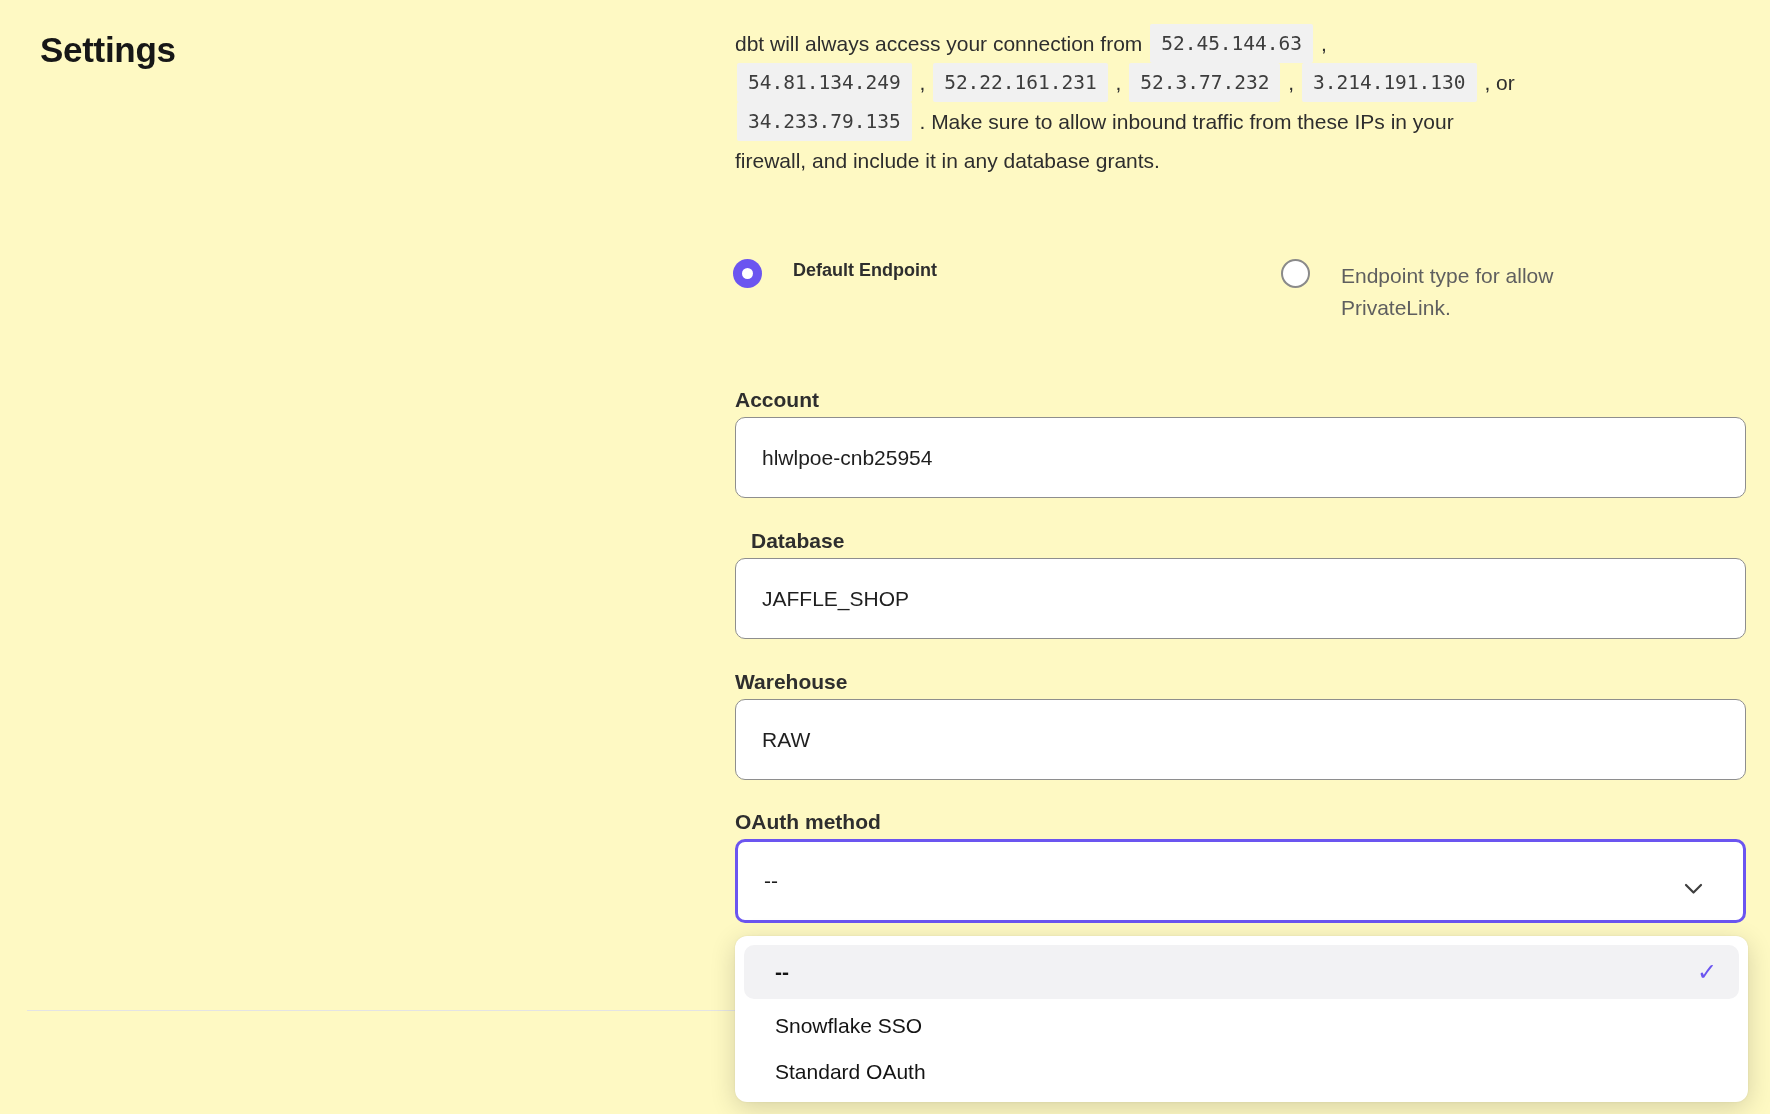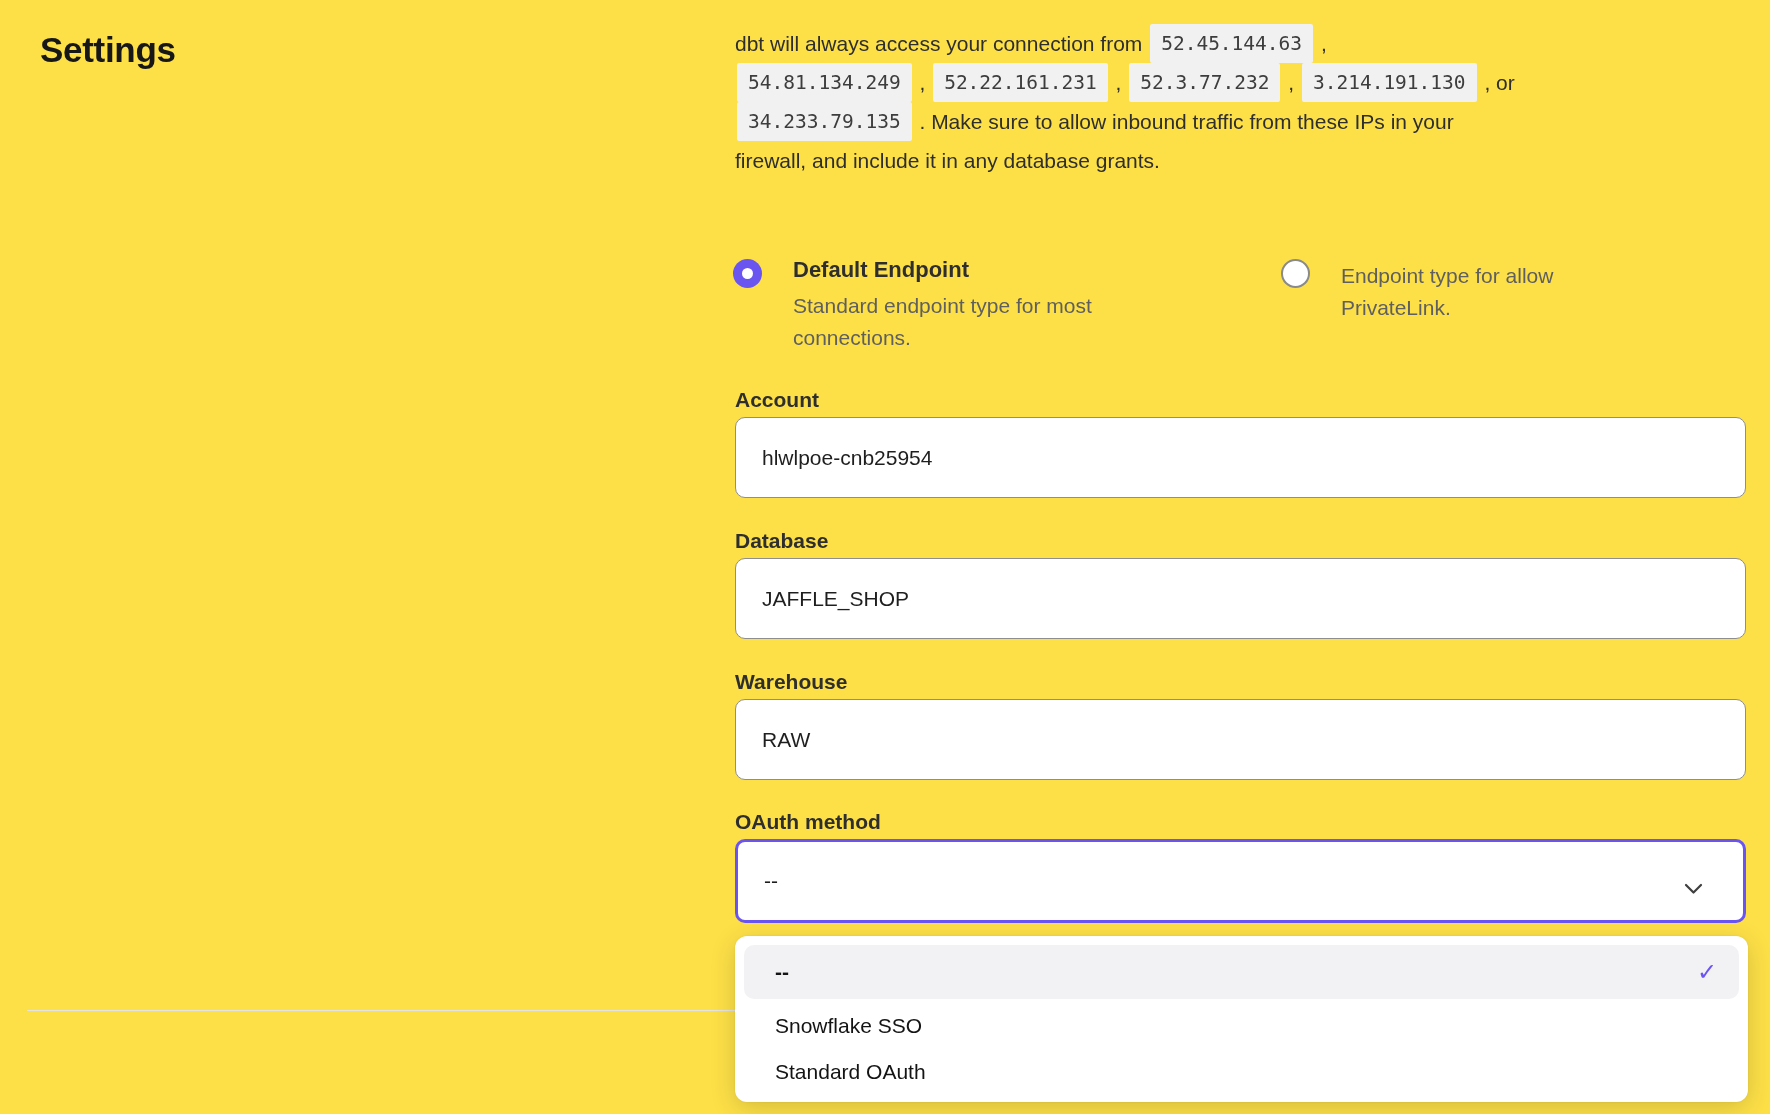--- a/index.html
+++ b/index.html
@@ -4,21 +4,21 @@
 <style>
   * { margin:0; padding:0; box-sizing:border-box; }
   html,body { background:#ffffff; }
   body {
     font-family: "Liberation Sans", "DejaVu Sans", sans-serif;
     color:#262626;
   }
   .page {
     position:relative;
     width:1770px; height:1114px;
-    background:#fde047;
+    background:#fef9c3;
     overflow:hidden;
   }
   
   .page-title {
     position:absolute; left:40px; top:30px;
     font-size:35px; font-weight:700; letter-spacing:-0.3px;
     color:#171717;
   }
   
   .ip-para { position:absolute; left:735px; top:24px; width:1015px; }
@@ -38,21 +38,21 @@
     width:29px; height:29px; border-radius:50%;
   }
   .radio-dot.selected { background:#6b55f0; }
   .radio-dot.selected::after {
     content:""; position:absolute; left:9px; top:9px;
     width:11px; height:11px; border-radius:50%; background:#ffffff;
   }
   .radio-dot.unselected { background:#ffffff; border:2px solid #8a8a8a; }
   .radio-texts { margin-left:60px; }
   .radio-title-row { display:flex; align-items:center; gap:10px; }
-  .radio-title { font-size:22px; font-weight:700; color:#2e2e2e; line-height:30px; white-space:nowrap; }
+  .radio-title { font-size:18px; font-weight:700; color:#2e2e2e; line-height:30px; white-space:nowrap; }
   .radio-desc { margin-top:5px; font-size:21px; color:#5f5f5f; line-height:32px; }
   .help-icon {
     width:24px; height:24px; border-radius:50%;
     border:1.7px solid #6f6f6f; color:#6f6f6f;
     font-size:15px; font-weight:600;
     display:flex; align-items:center; justify-content:center;
     cursor:pointer;
   }
   #endpoint-default { left:733px; }
   #endpoint-privatelink { left:1281px; }
@@ -64,21 +64,21 @@
     font-size:21px; font-weight:600; color:#2e2e2e;text-align:center;
   }
   .text-input {
     position:absolute; left:735px; width:1011px; height:81px;
     border:1.5px solid #8e8e8e; border-radius:10px;
     background:#ffffff; padding:8px 26px;
     font-family:"Liberation Sans","DejaVu Sans",sans-serif;
     font-size:21px; color:#1f1f1f; outline:none;
   }
   #account-label   { top:388px; } #account-input   { top:417px; }
-  #database-label  { top:529px; } #database-input  { top:558px; }
+  #database-label  { top:529px;margin-left:16px; } #database-input  { top:558px; }
   #warehouse-label { top:670px; } #warehouse-input { top:699px; }
   #oauth-label     { top:810px; }
   .select-box {
     position:absolute; left:735px; top:839px; width:1011px; height:84px;
     border:3px solid #6b55f0; border-radius:10px;
     background:#ffffff; display:flex; align-items:center;
     padding:0 26px; font-size:21px; color:#1c1c1c;
     cursor:pointer;
   }
   .select-chevron { position:absolute; right:40px; top:34px; }
@@ -138,21 +138,20 @@
         <span class="txt">firewall, and include it in any database grants.</span>
       </div>
     </div>
 
   <div class="radio-option" id="endpoint-default">
     <span class="radio-dot selected"></span>
     <div class="radio-texts">
       <div class="radio-title-row">
         <span class="radio-title">Default Endpoint</span>
       </div>
-      <div class="radio-desc">Standard endpoint type for most connections.</div>
     </div>
   </div>
 
   <div class="radio-option" id="endpoint-privatelink">
     <span class="radio-dot unselected"></span>
     <div class="radio-texts">
       <div class="radio-desc">Endpoint type for allow PrivateLink.</div>
     </div>
   </div>
 

